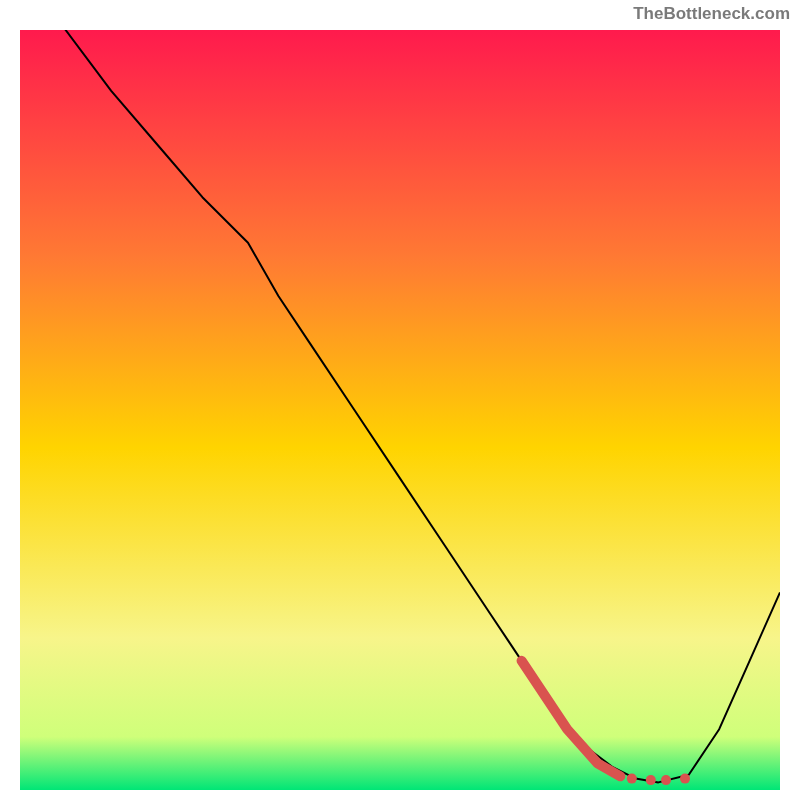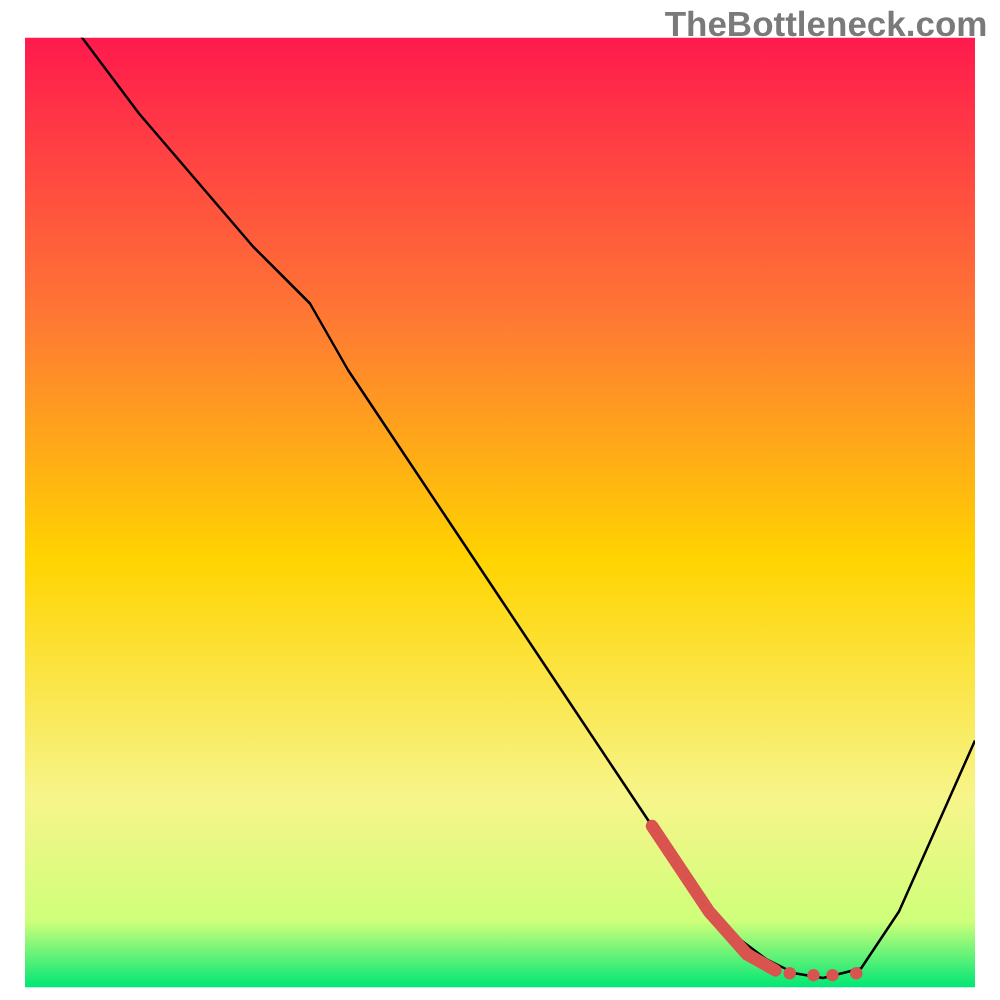--- a/index.html
+++ b/index.html
@@ -13,21 +13,21 @@
   }
   .stage {
     position: relative;
     width: 800px;
     height: 800px;
   }
   .watermark {
     position: absolute;
     top: 4px;
     right: 10px;
-    font-size: 28px;
+    font-size: 17px;
     font-weight: bold;
     color: #7a7a7a;
     letter-spacing: 0px;
     z-index: 10;
   }
   .plot {
     position: absolute;
     left: 20px;
     top: 30px;
     width: 760px;

